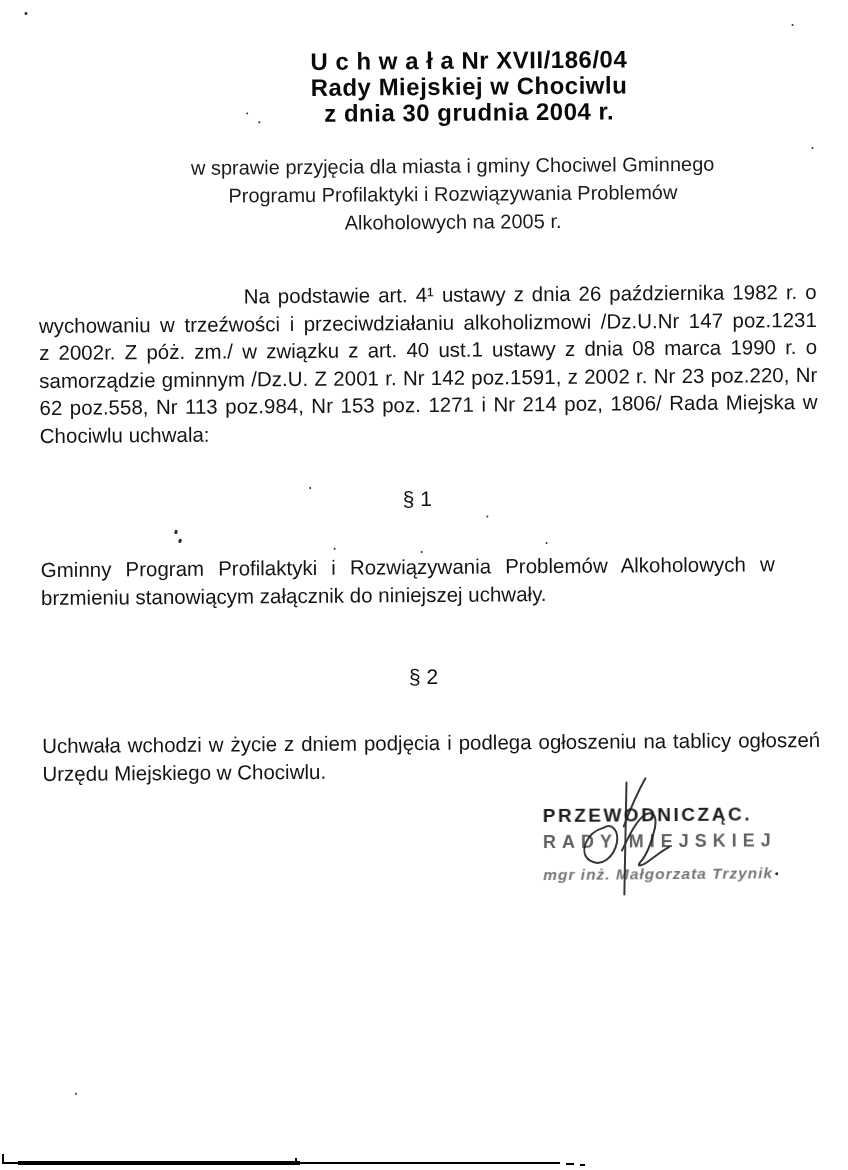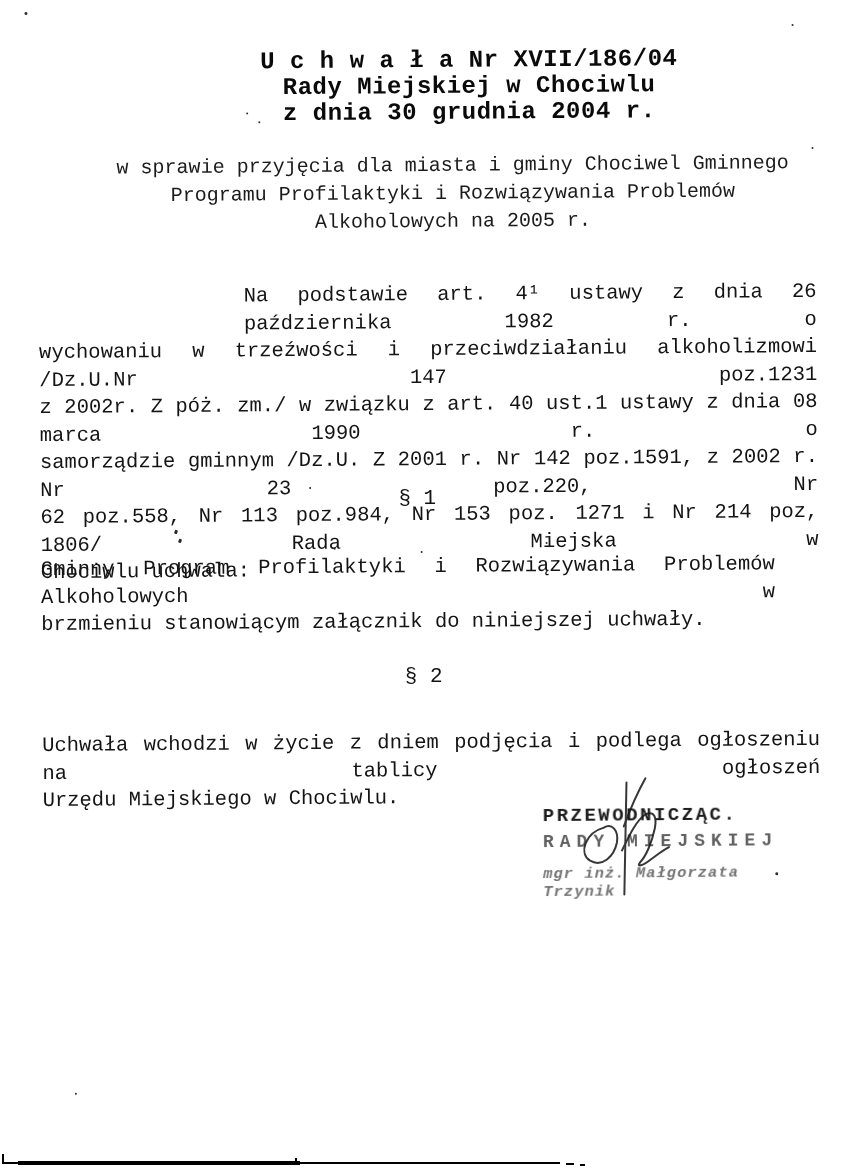--- a/index.html
+++ b/index.html
@@ -2,21 +2,21 @@
 <html><head>
 <meta charset="utf-8">
 <style>
   html,body { margin:0; padding:0; background:#e8e8e8; }
   .page {
     position:relative;
     width:848px; height:1170px;
     margin:0 auto;
     background:#ffffff;
     overflow:hidden;
-    font-family:Liberation Mono, monospace;
+    font-family:Liberation Sans, sans-serif;
     color:#161616;
   }
   .content {
     position:absolute; inset:0;
     transform:rotate(-0.45deg);
     transform-origin:50% 40%;
   }
   .doc-title {
     position:absolute; top:48px; left:96px; width:752px;
     text-align:center;

